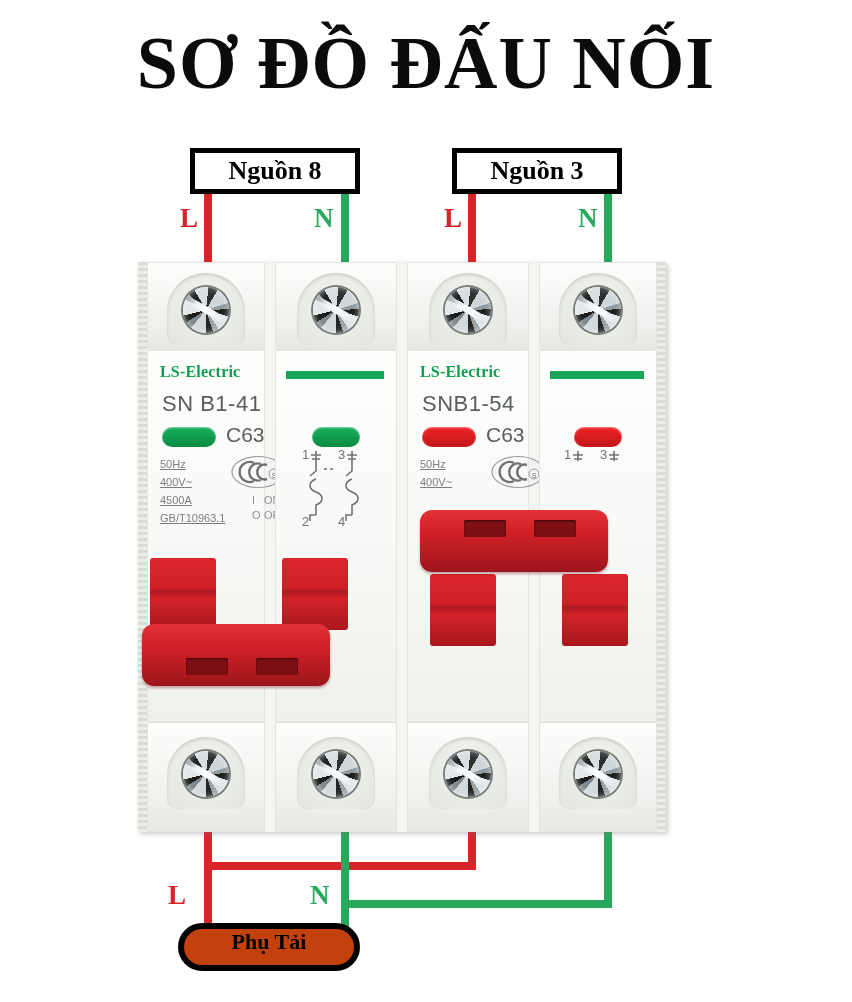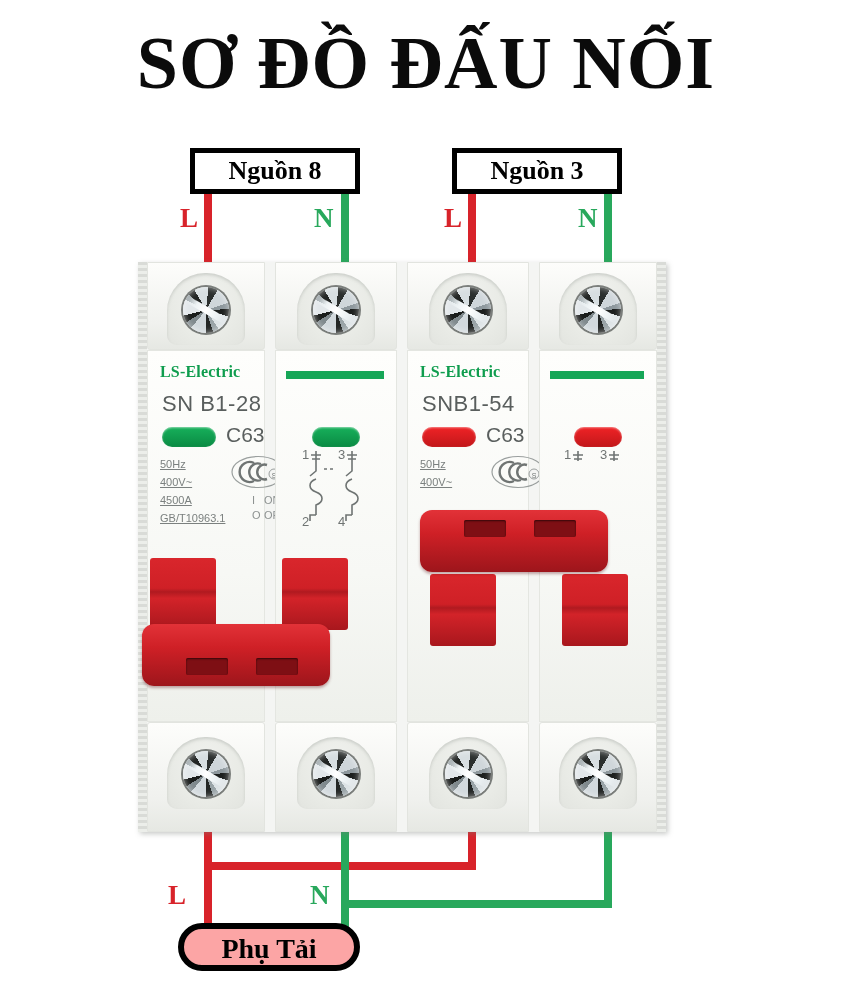--- a/index.html
+++ b/index.html
@@ -20,24 +20,24 @@
     display:flex;align-items:center;justify-content:center;
     font-family:"Liberation Serif",serif;font-weight:bold;
     font-size:26px;color:#000;box-sizing:border-box;
   }
   #src1{left:190px;top:148px;width:170px;height:46px;}
   #src2{left:452px;top:148px;width:170px;height:46px;}
 
   
   #load-box{
     position:absolute;left:178px;top:923px;width:182px;height:48px;
-    background:#fca5a5;border:6px solid #000;border-radius:26px;
-    display:flex;align-items:flex-end;justify-content:center;
+    background:#c2410c;border:6px solid #000;border-radius:26px;
+    display:flex;align-items:flex-start;justify-content:center;
     font-family:"Liberation Serif",serif;font-weight:bold;
-    font-size:28px;color:#000;box-sizing:border-box;z-index:6;
+    font-size:22px;color:#000;box-sizing:border-box;z-index:6;
   }
 
   
   .wire{position:absolute;z-index:2;}
   .wv{width:8px;}
   .wh{height:8px;}
   .w-l{background:#d8232a;}
   .w-n{background:#28a85c;}
 
   
@@ -213,21 +213,21 @@
 <div id="breaker">
 
   <div class="pole p0">
     <div class="head">
       <div class="well">
         <div class="screw"></div>
       </div>
     </div>
     <div class="body">
       <div class="brand">LS-Electric</div>
-      <div class="model">SN B1-28</div>
+      <div class="model">SN B1-41</div>
       <div class="pill g"></div>
       <div class="rating">C63</div>
       <div class="specs">
         <div>50Hz</div>
         <div>400V~</div>
         <div>4500A</div>
         <div>GB/T10963.1</div>
       </div>
       <div class="ccc">
         <svg viewBox="0 0 56 34" width="56" height="34">

